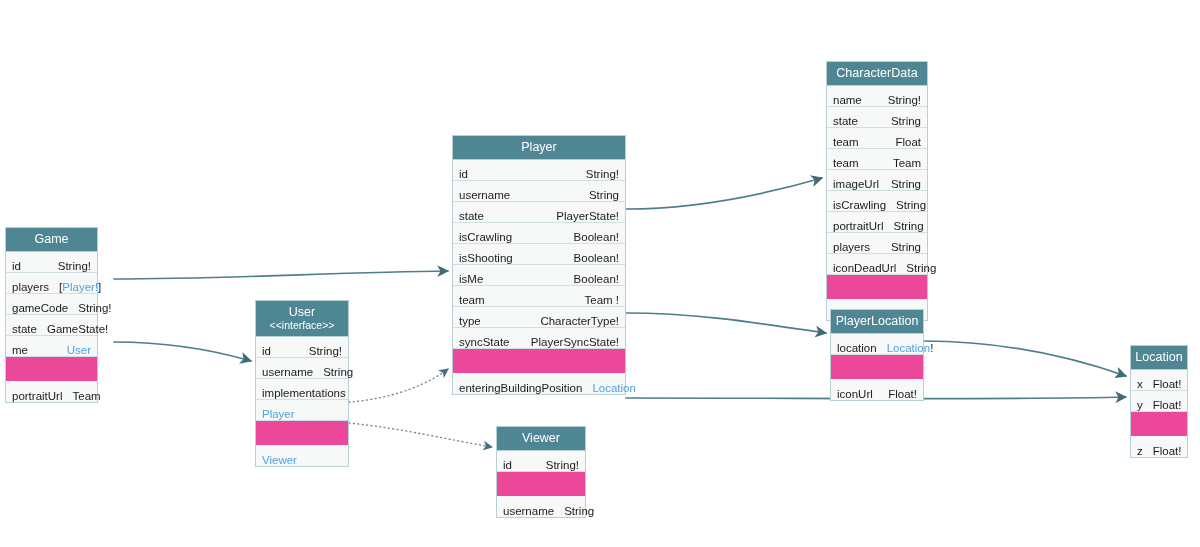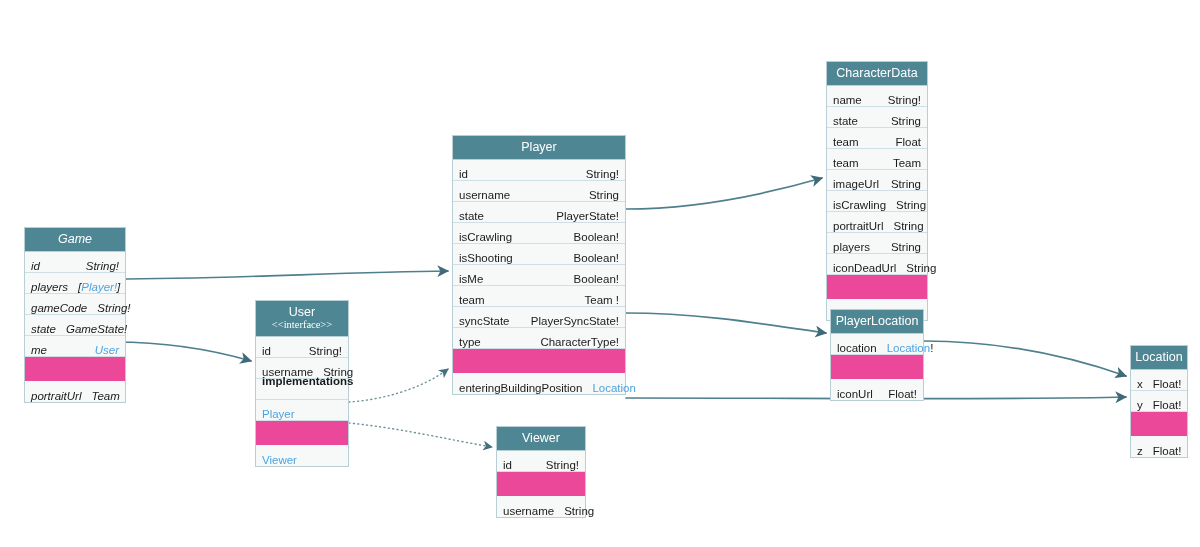--- a/index.html
+++ b/index.html
@@ -25,40 +25,39 @@
     font-size:12.5px;
     line-height:14px;
     padding:4px 4px 5px 4px;
     box-sizing:border-box;
     border-bottom:1px solid #b9cfd6;
   }
   .ehead .sub{
     display:block;
     font-size:10.5px;
     line-height:12px;
-    font-family:Liberation Serif, serif;
   }
   .erow{
     display:flex;
     align-items:flex-end;
     justify-content:space-between;
     font-size:11.5px;
     color:#1a1a1a;
     padding:0 6px;
     height:21px;
     box-sizing:border-box;
     border-bottom:1px solid #cfdfe5;
     background:#f7f9f9;
     white-space:nowrap;
   }
   .erow:last-child{border-bottom:none;margin-top:24px;}
   .erow .fname{text-align:left;}
   .erow .ftype{text-align:right;margin-left:10px;}
   .erow.center{justify-content:center;}
-  .erow.center .fname{margin:12px auto;font-weight:bold;}
+  .erow.center .fname{margin:0 auto;}
   .erow.single .fname{width:100%;}
   .lnk{color:#4ea3e0;}
   .blk{color:#1a1a1a;}
 </style>
 </head>
 <body>
 
 <div id="canvas">
   <svg id="wires" viewBox="0 0 1200 547" xmlns="http://www.w3.org/2000/svg">
     <defs>
@@ -73,21 +72,21 @@
         <path d="M114,279 C 230,279 340,272 448,271" fill="none" stroke="#4e7f8c" stroke-width="1.7" stroke-linecap="round" marker-end="url(#arrowSolid)"></path>
         <path d="M114,342 C 170,342 220,352 251,361" fill="none" stroke="#4e7f8c" stroke-width="1.7" stroke-linecap="round" marker-end="url(#arrowSolid)"></path>
         <path d="M626,209 C 700,209 770,193 822,178" fill="none" stroke="#4e7f8c" stroke-width="1.7" stroke-linecap="round" marker-end="url(#arrowSolid)"></path>
         <path d="M626,313 C 700,313 770,325 826,333" fill="none" stroke="#4e7f8c" stroke-width="1.7" stroke-linecap="round" marker-end="url(#arrowSolid)"></path>
         <path d="M924,341 C 1010,341 1080,360 1126,376" fill="none" stroke="#4e7f8c" stroke-width="1.7" stroke-linecap="round" marker-end="url(#arrowSolid)"></path>
         <path d="M626,398 C 820,398 1010,400 1126,397" fill="none" stroke="#4e7f8c" stroke-width="1.7" stroke-linecap="round" marker-end="url(#arrowSolid)"></path>
         <path d="M349,402 C 380,400 420,390 448,369" fill="none" stroke="#6d8f99" stroke-width="1.4" stroke-dasharray="1,3.4" stroke-linecap="round" marker-end="url(#arrowDotted)"></path>
         <path d="M349,423 C 400,428 450,440 492,447" fill="none" stroke="#6d8f99" stroke-width="1.4" stroke-dasharray="1,3.4" stroke-linecap="round" marker-end="url(#arrowDotted)"></path>
       </g>
   </svg>
-<div class="entity" style="left: 24px; top: 227px; width: 102px; font-style: italic;">
+<div class="entity" style="left: 5px; top: 227px; width: 93px;">
       <div class="ehead"><span>Game</span></div>
       <div class="erow">
         <span class="fname">id</span>
         <span class="ftype">String!</span>
       </div>
       <div class="erow">
         <span class="fname">players</span>
         <span class="ftype"><span class="blk">[</span><span class="lnk">Player</span><span class="lnk">!</span><span class="blk">]</span></span>
       </div>
       <div class="erow">
@@ -151,26 +150,26 @@
       </div>
       <div class="erow">
         <span class="fname">isMe</span>
         <span class="ftype">Boolean!</span>
       </div>
       <div class="erow">
         <span class="fname">team</span>
         <span class="ftype">Team !</span>
       </div>
       <div class="erow">
+        <span class="fname">type</span>
+        <span class="ftype">CharacterType!</span>
+      </div>
+      <div class="erow">
         <span class="fname">syncState</span>
         <span class="ftype">PlayerSyncState!</span>
-      </div>
-      <div class="erow">
-        <span class="fname">type</span>
-        <span class="ftype">CharacterType!</span>
       </div>
       <div class="erow">
         <span class="fname">enteringBuildingPosition</span>
         <span class="ftype"><span class="lnk">Location</span></span>
       </div>
     </div>
     <div class="entity" style="left: 826px; top: 61px; width: 102px;">
       <div class="ehead"><span>CharacterData</span></div>
       <div class="erow">
         <span class="fname">name</span>

